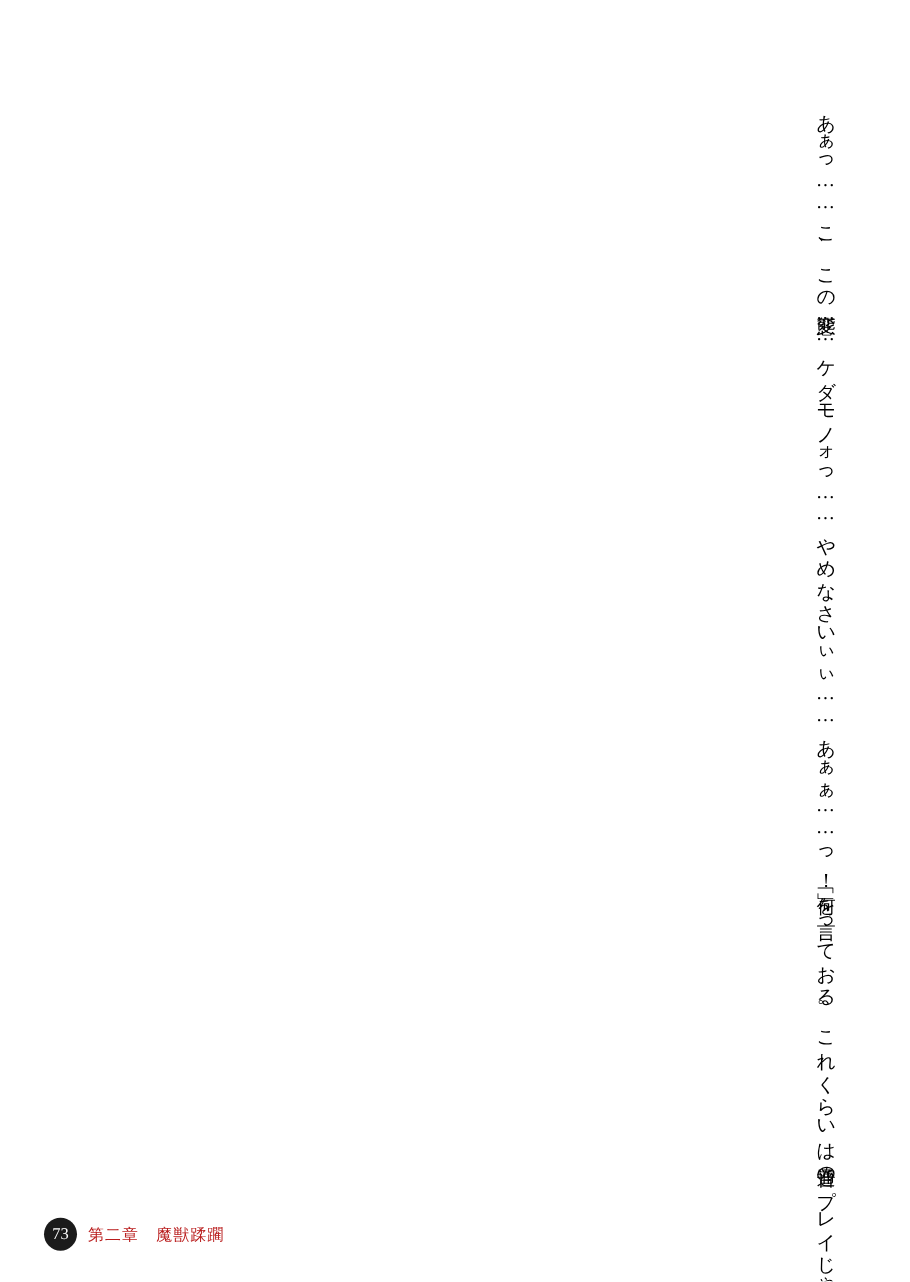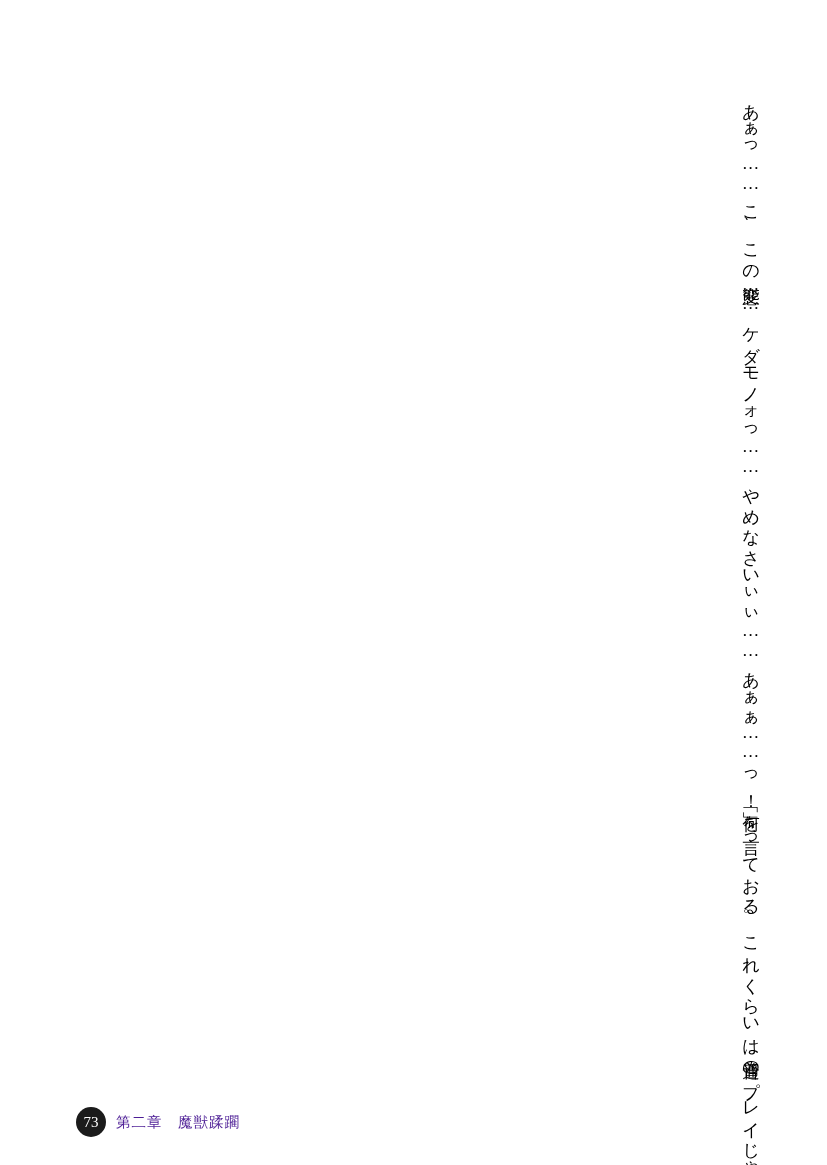--- a/index.html
+++ b/index.html
@@ -55,25 +55,24 @@
     height: 30px;
     border-radius: 50%;
     background: #1b1b1b;
     color: #ffffff;
     font-size: 15px;
     display: flex;
     align-items: center;
     justify-content: center;
     font-family: "Liberation Serif", serif;
     letter-spacing: 0;
-    margin-left: 36px;
   }
   .chapter-title {
     font-size: 14.5px;
-    color: #4c1d95;
+    color: #b91c1c;
     letter-spacing: 1px;
     font-family: "Liberation Serif", "DejaVu Serif", serif;
   }
 </style>
 </head>
 <body>
 
 <div class="page">
 
   <div class="text-block">

